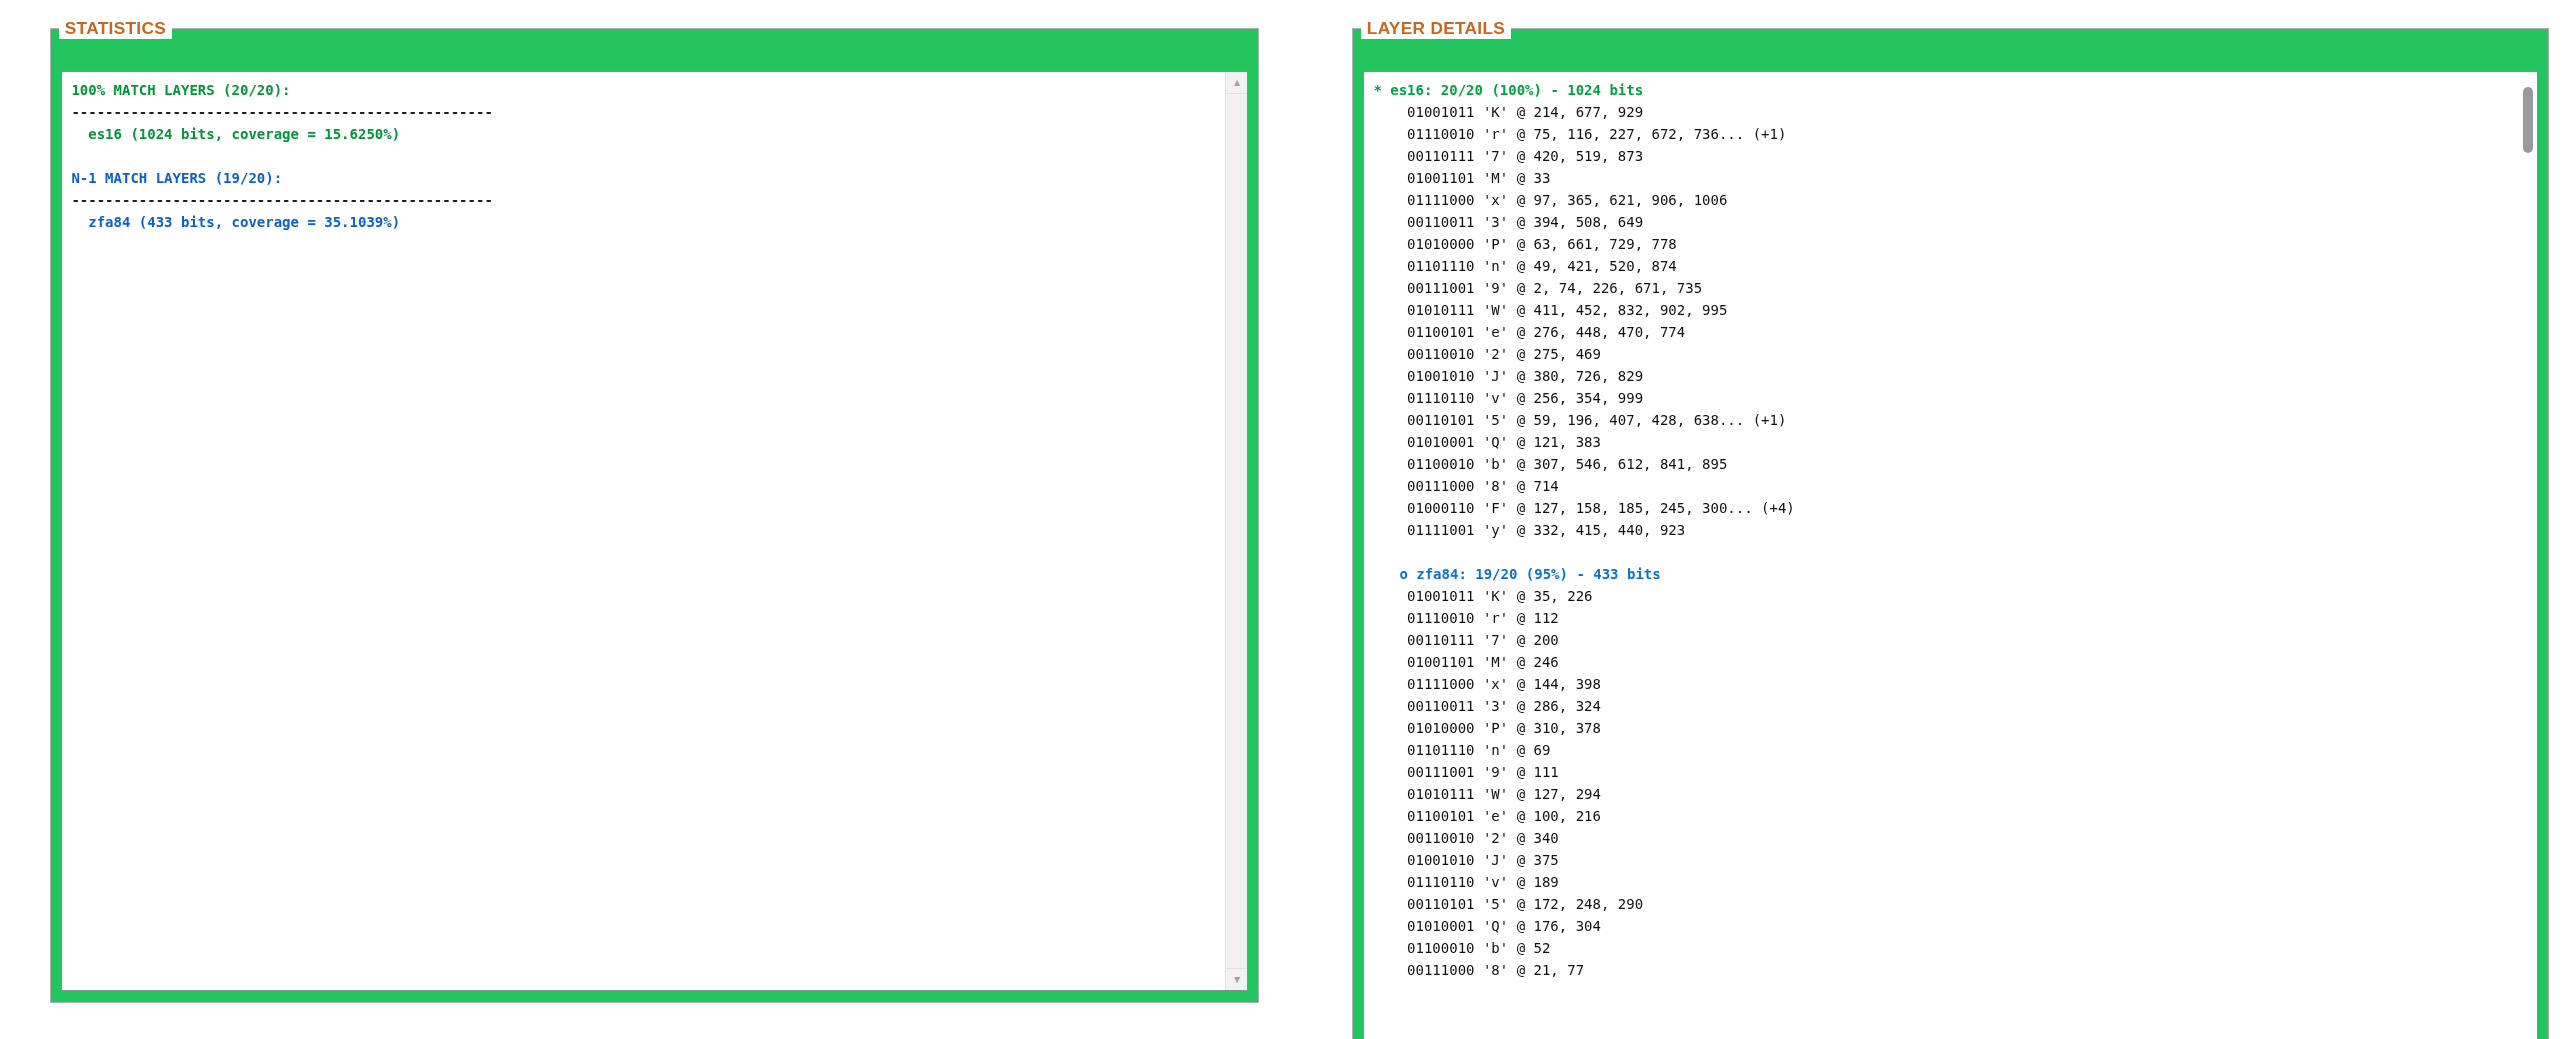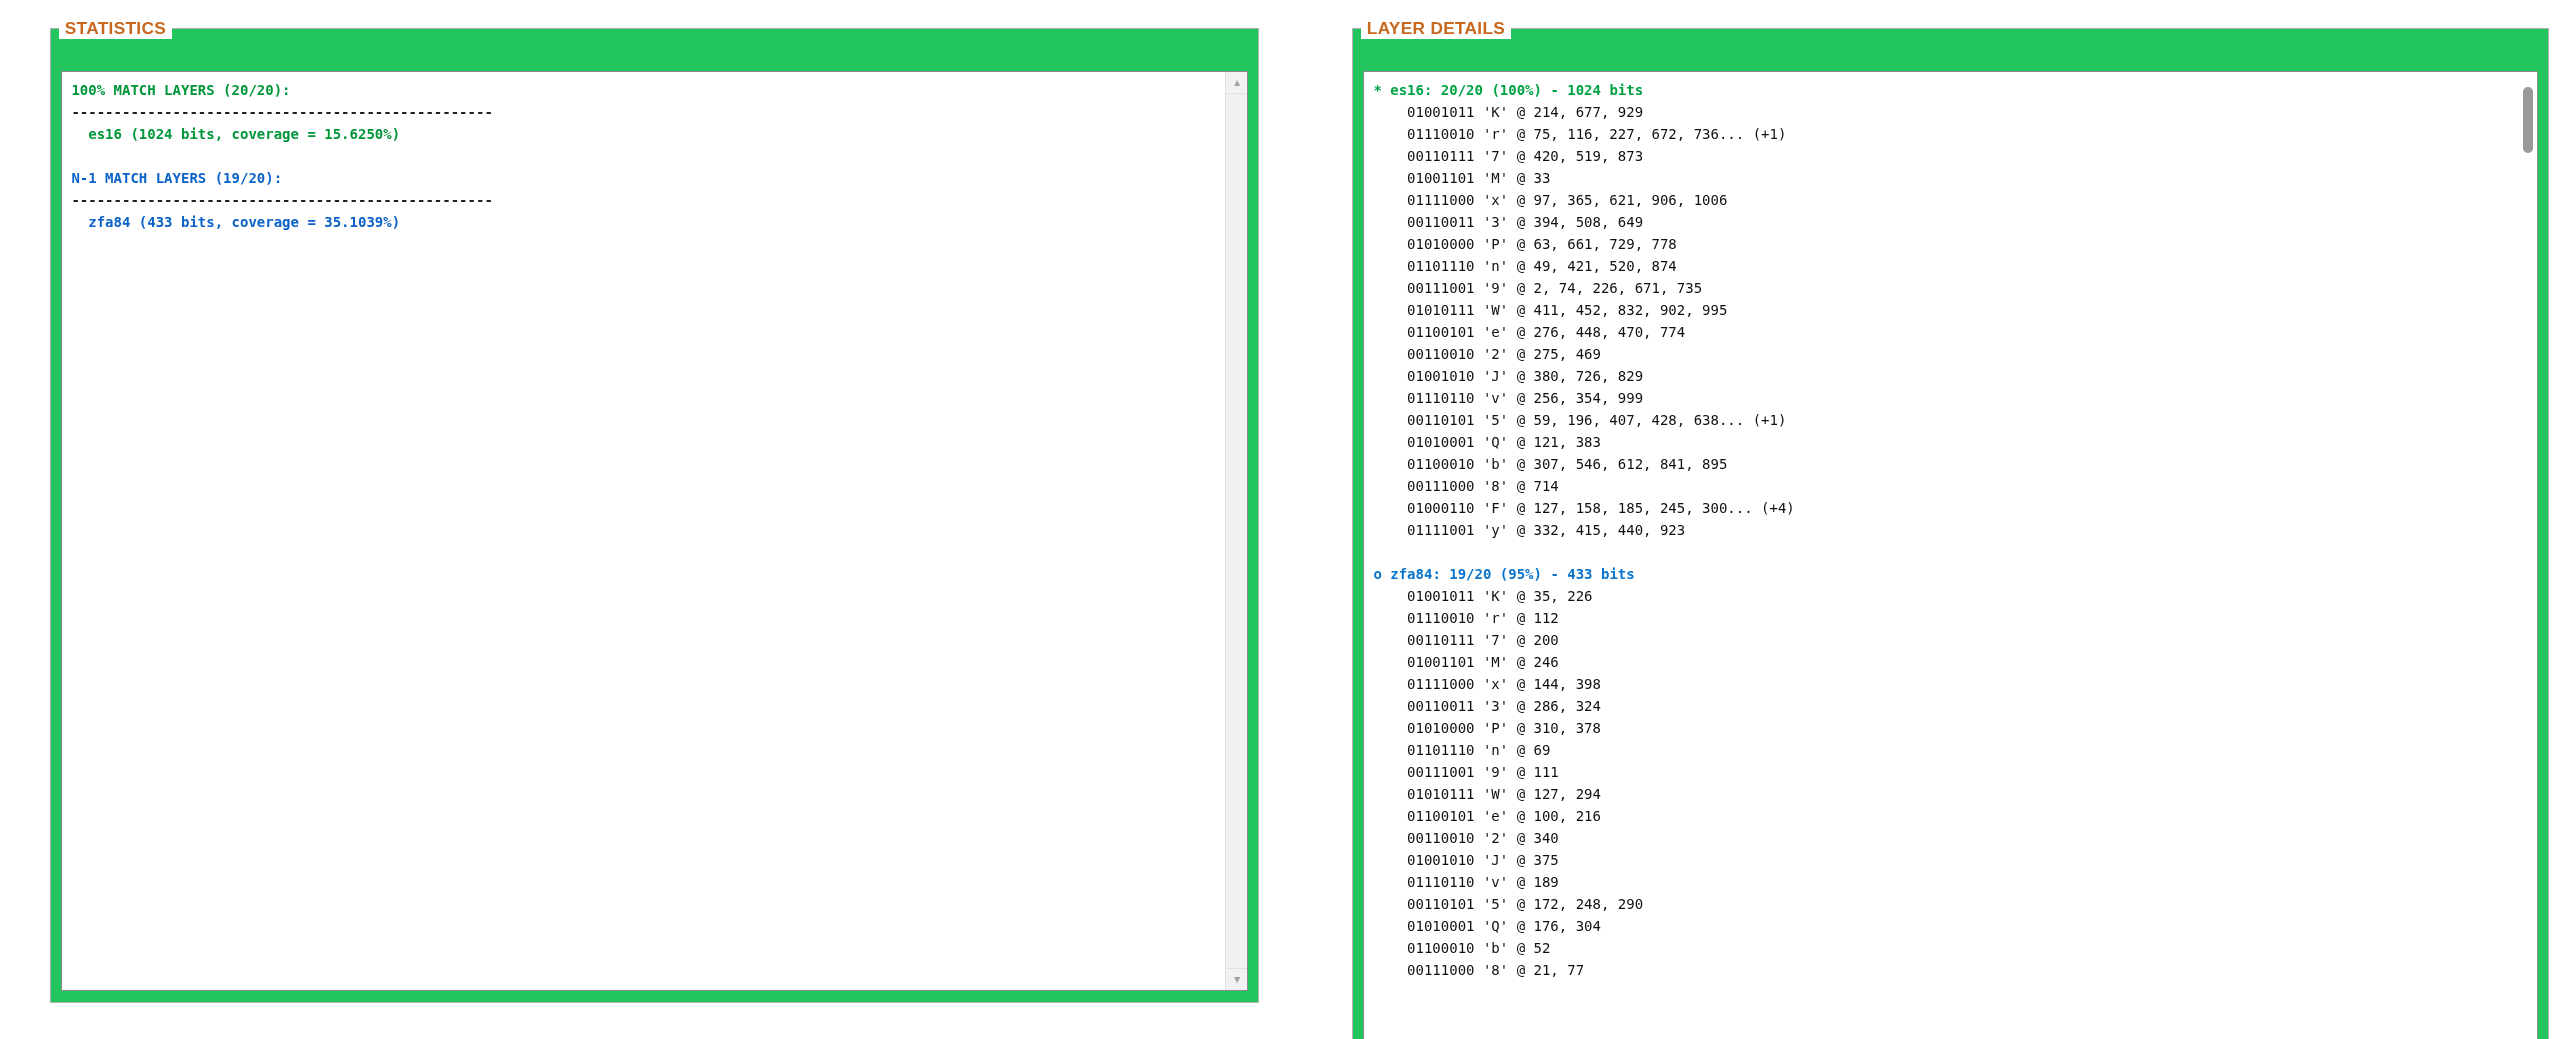--- a/index.html
+++ b/index.html
@@ -44,21 +44,21 @@
     line-height:22px;
     white-space:pre;
     overflow:hidden;
   }
   .line { min-height:22px; }
   .c-green      { color:#009639; font-weight:bold; }
   .c-blue       { color:#0a62c9; font-weight:bold; }
   .separator    { color:#1f1f1f; font-weight:bold; }
   .plain        { color:#1f1f1f; }
   .header-green { color:#00a344; font-weight:bold; }
-  .header-blue  { color:#0a74cc; font-weight:bold; }
+  .header-blue  { color:#0a74cc; font-weight:bold;margin-left:26px; }
   .entry        { color:#101010; padding-left:4ch; }
 
   
   .scrollbar-classic {
     position:absolute; top:0; right:0; bottom:0; width:22px;
     background:#f1f1f1;
     border-left:0.7px solid #e0e0e0;
   }
   .sb-btn {
     position:absolute; left:0; width:21.5px; height:22px;

